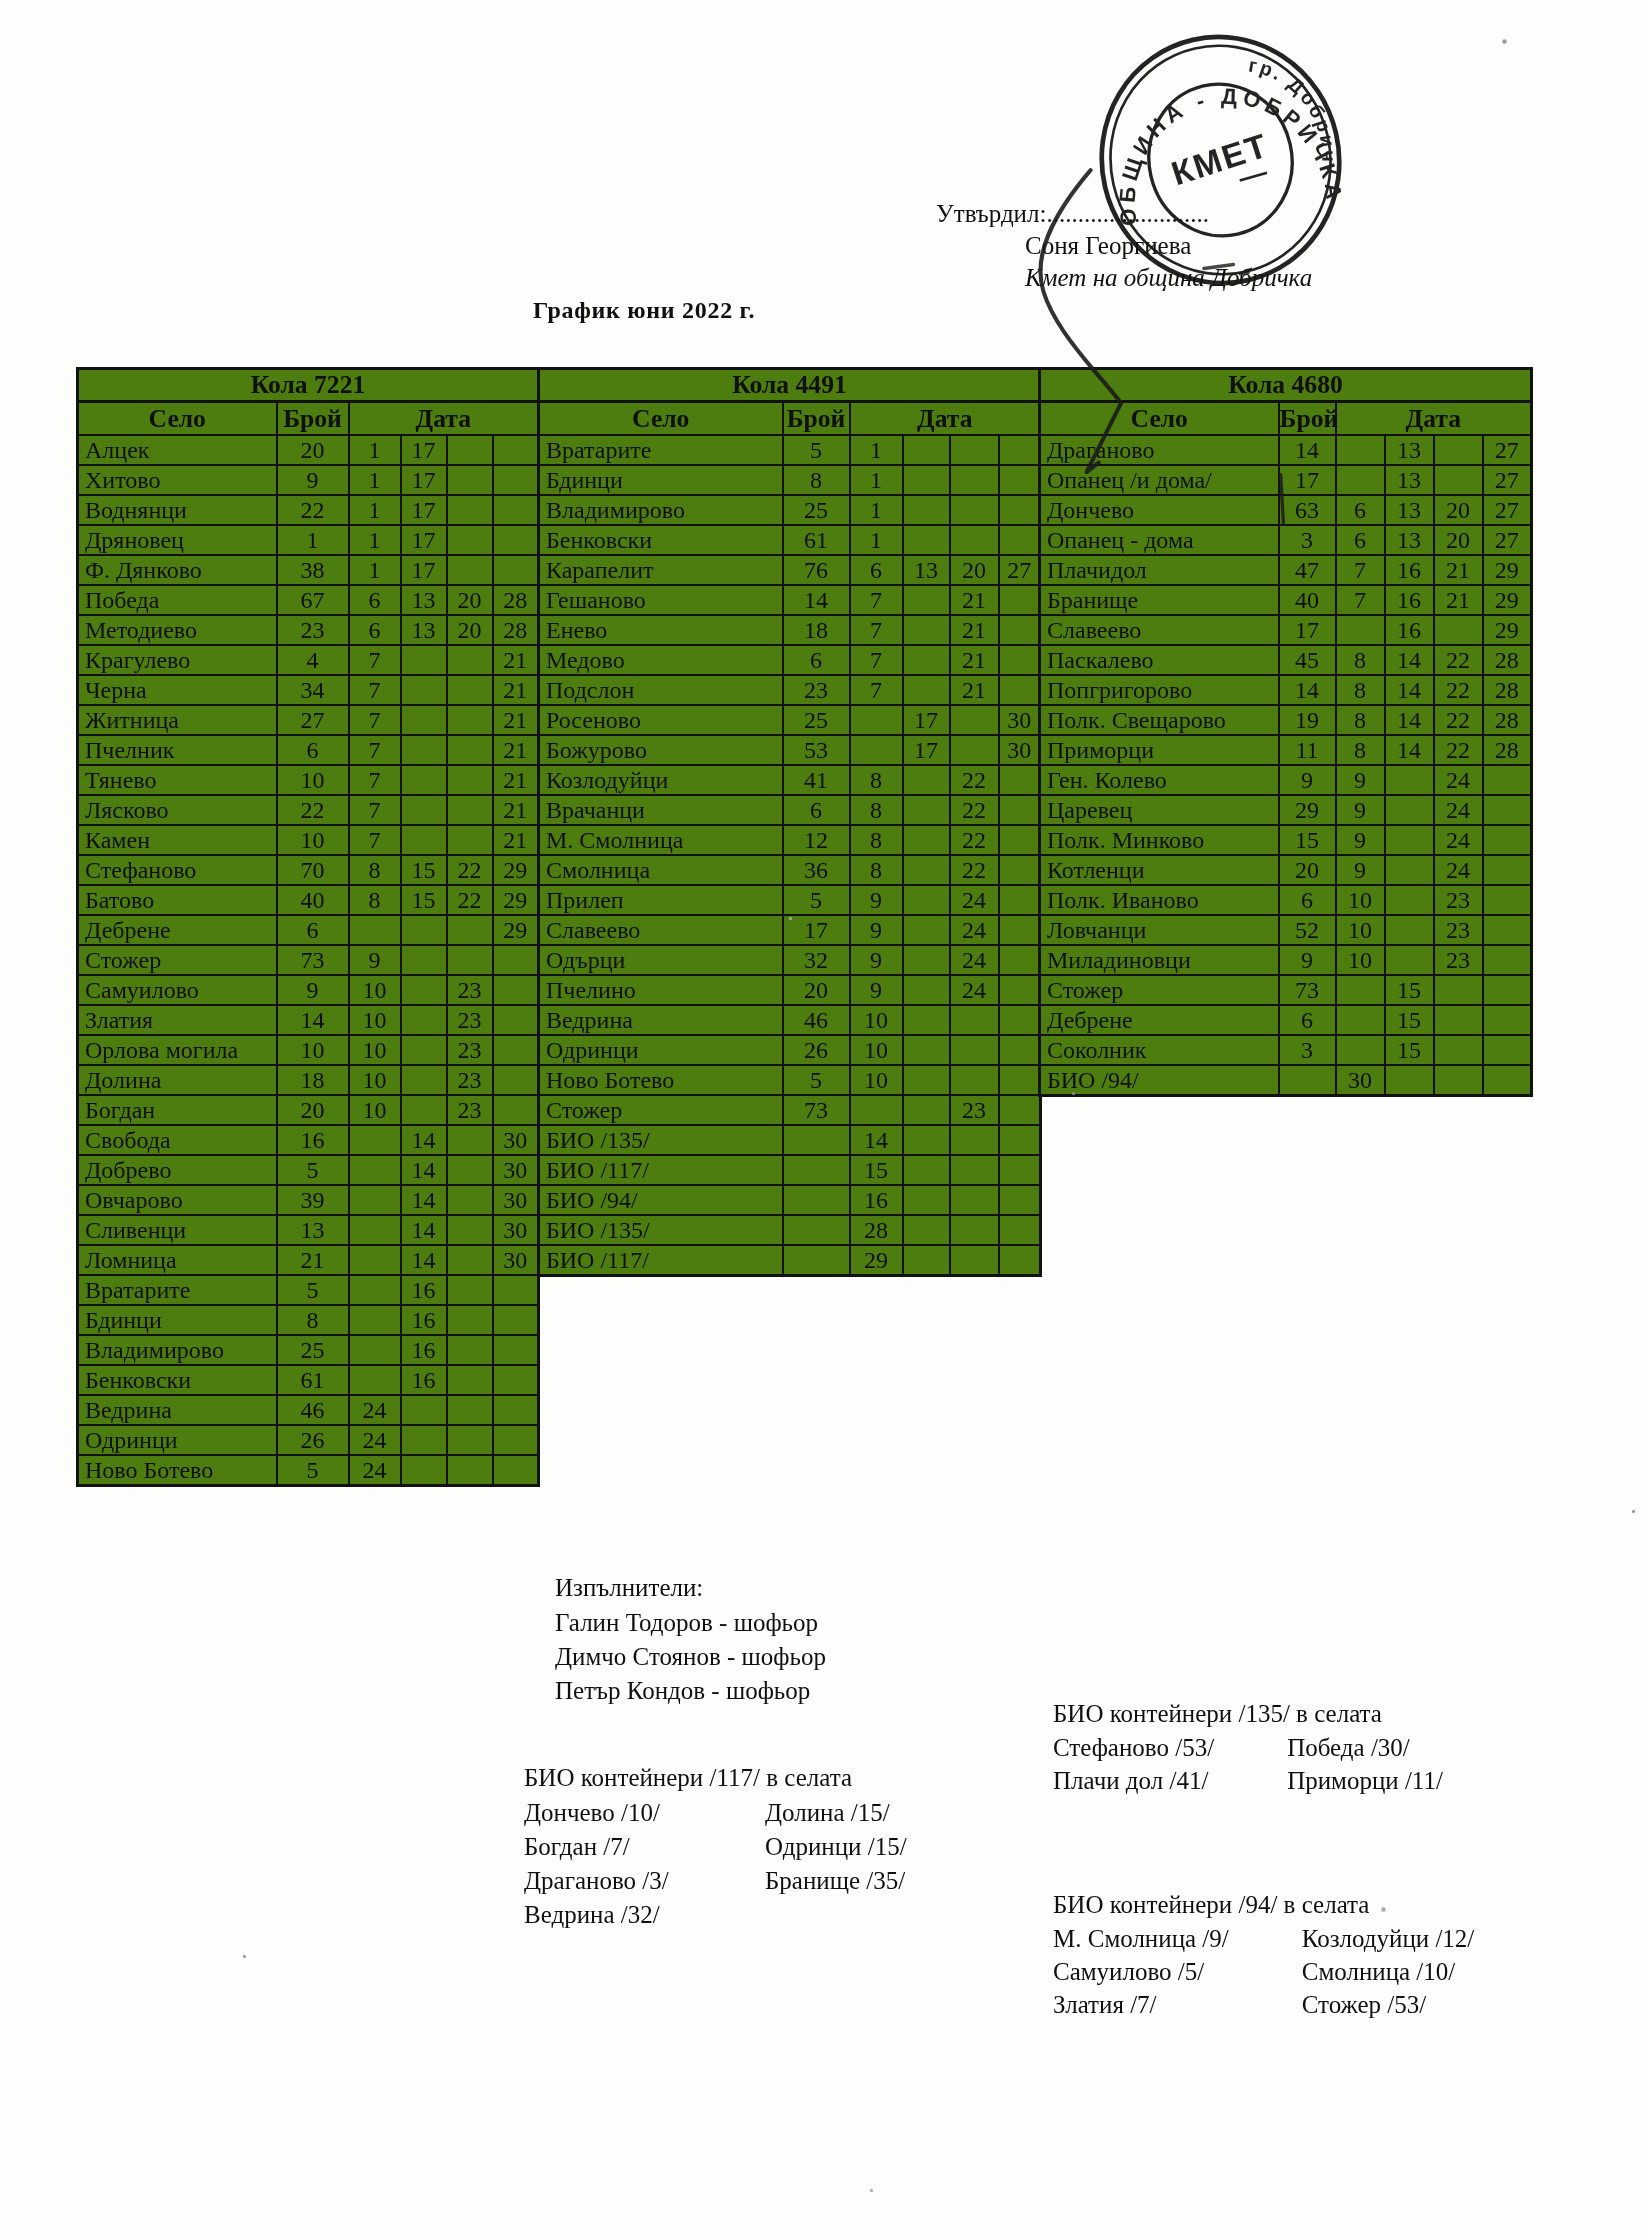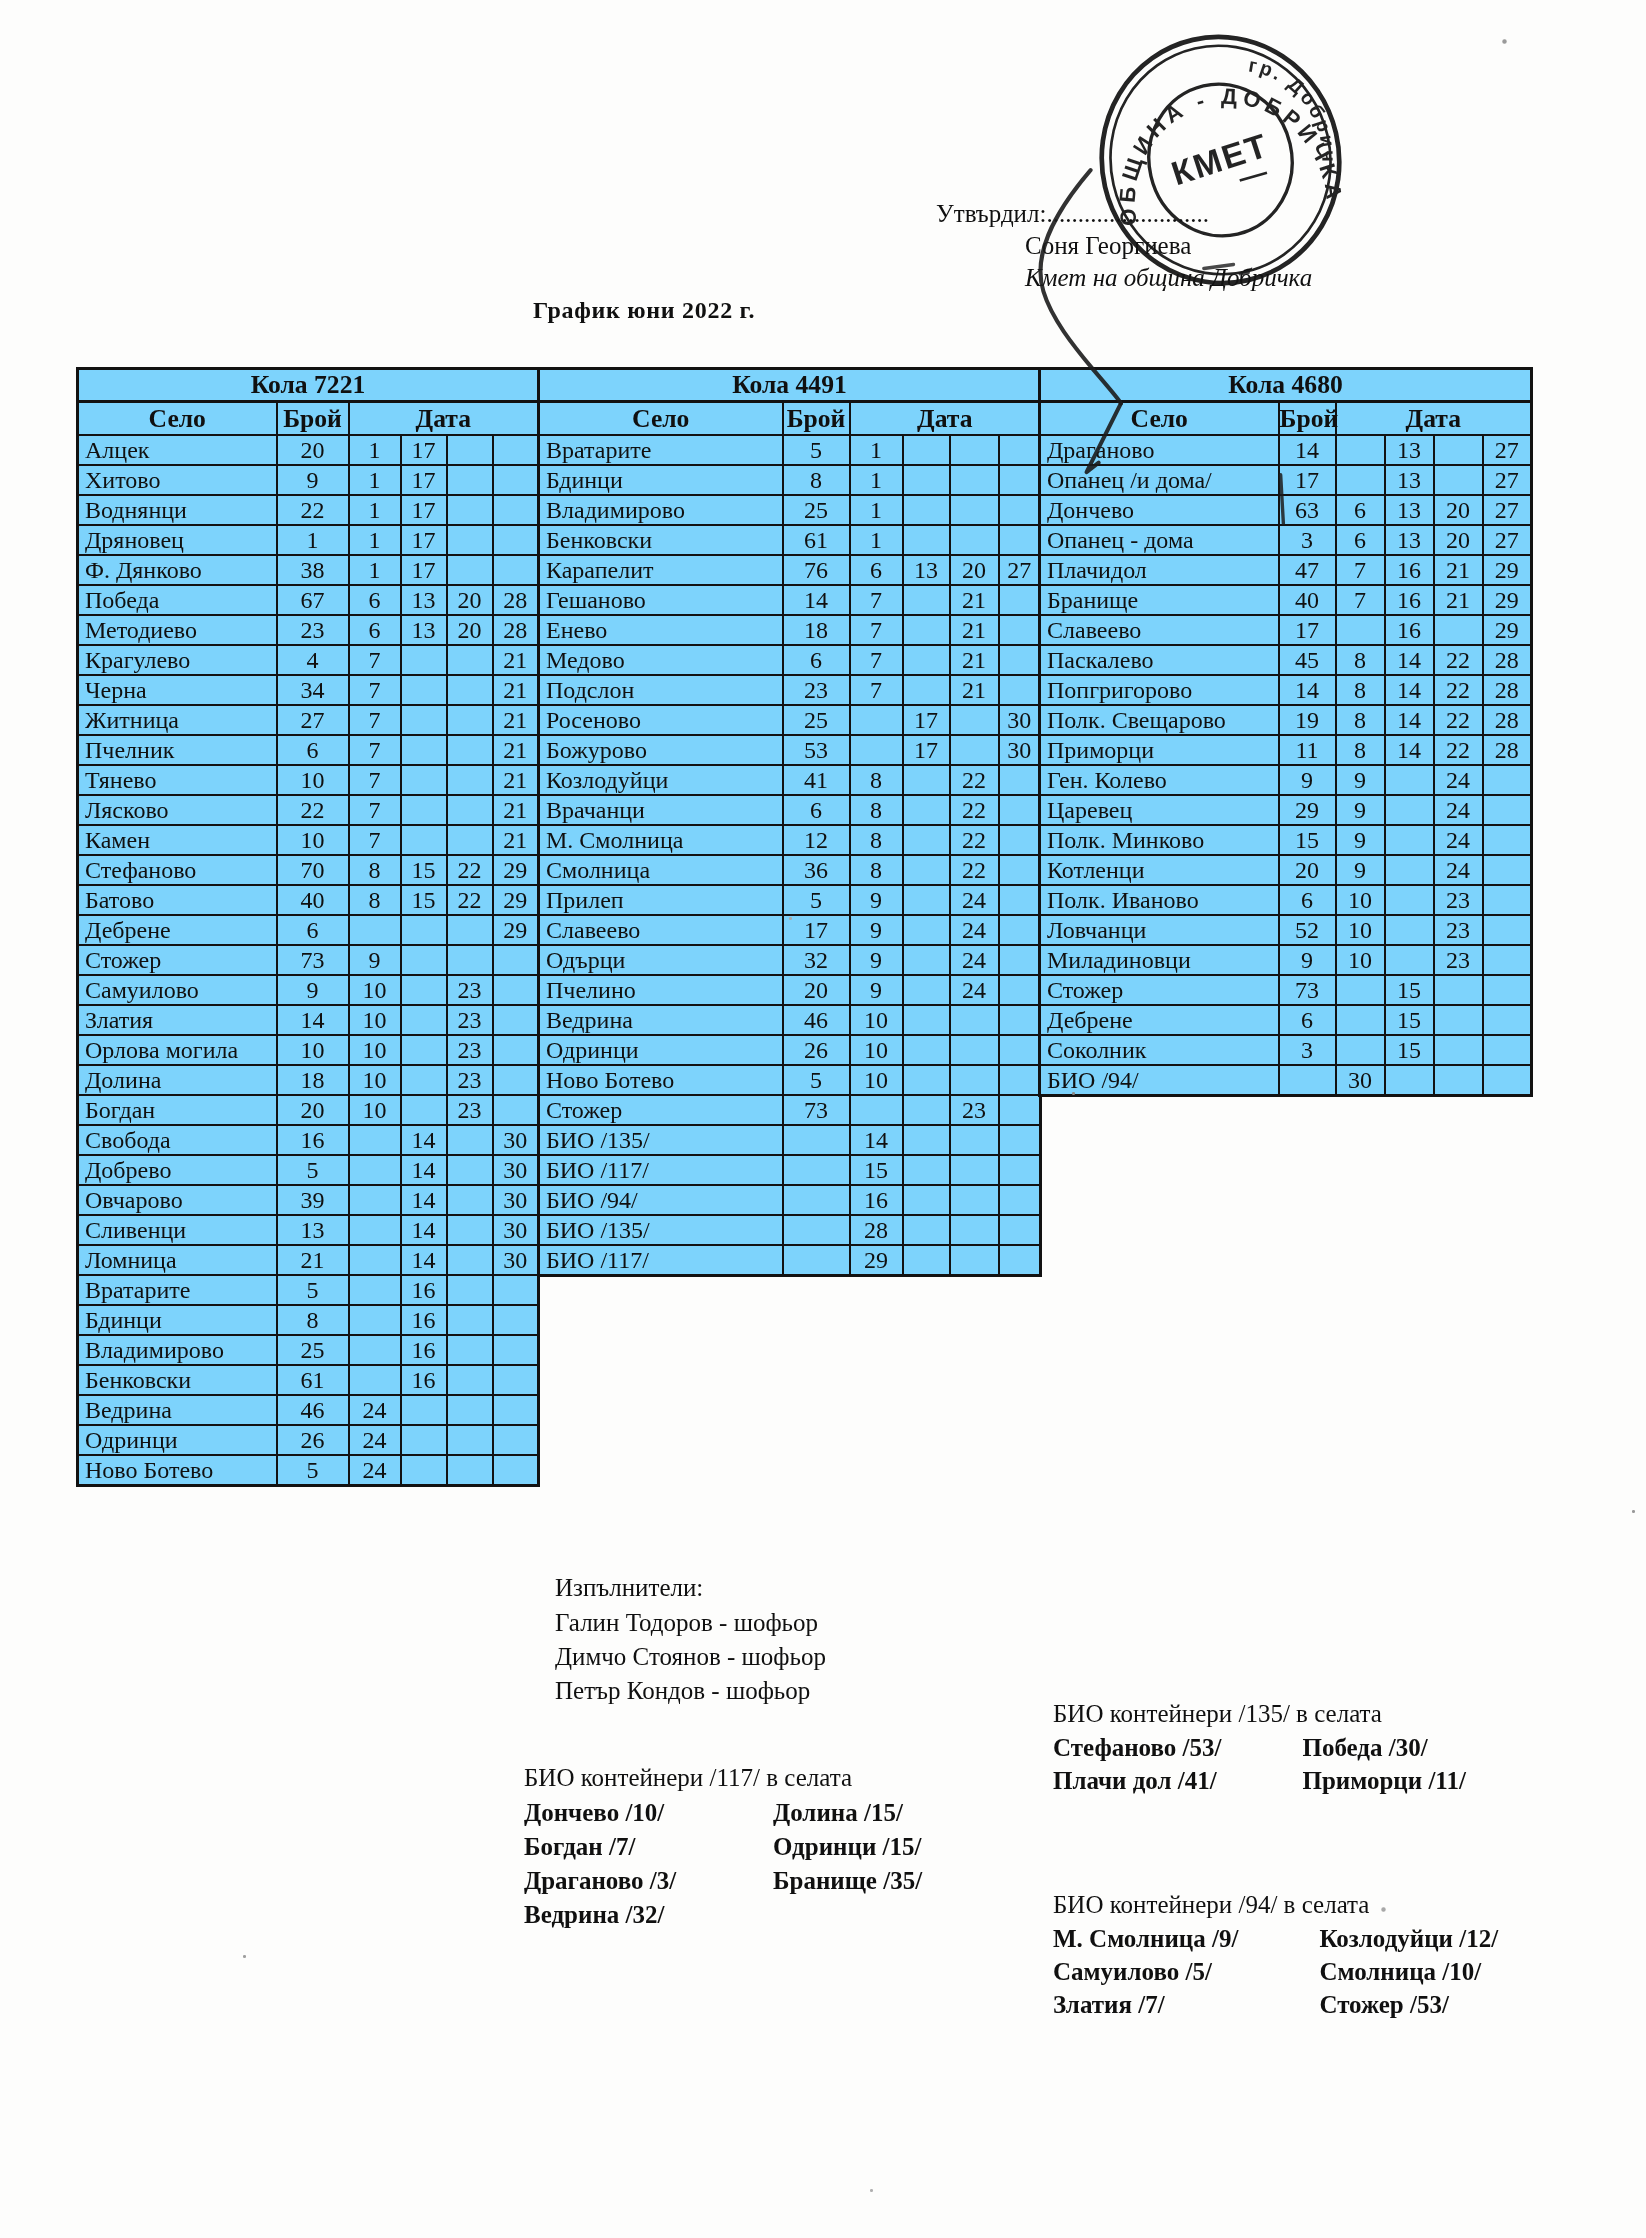--- a/index.html
+++ b/index.html
@@ -6,35 +6,35 @@
   .page{position:relative;width:1646px;height:2239px;background:#fdfdfc;overflow:hidden;
         font-family:"Liberation Serif","DejaVu Serif",serif;color:#101010;}
   
   .approve{position:absolute;left:936px;top:198px;font-size:25px;line-height:32px;white-space:nowrap;}
   .approve .name{margin-left:89px;}
   .approve .role{margin-left:89px;font-style:italic;}
   .doc-title{position:absolute;left:533px;top:297px;font-size:24px;font-weight:bold;letter-spacing:0.7px;}
   
   .stamp{position:absolute;left:1093px;top:28px;width:255px;height:264px;transform:rotate(-13deg);opacity:.93;}
   
-  table.sched{position:absolute;top:367px;border-collapse:collapse;table-layout:fixed;background:#7dd3fc;}
+  table.sched{position:absolute;top:367px;border-collapse:collapse;table-layout:fixed;background:#4d7c0f;}
   table.sched,table.sched th,table.sched td{border:2px solid #121212;}
   table.sched{border-width:3.4px;}
   table.sched th{font-size:25.6px;font-weight:bold;padding:0;}
   table.sched .band1 th{height:30px;border-bottom-width:3.4px;}
   table.sched .band2 th{height:31px;border-bottom-width:2.7px;}
   table.sched td{height:28px;font-size:24px;padding:0;text-align:center;overflow:hidden;white-space:nowrap;}
   table.sched td.v{text-align:left;padding-left:6px;}
   #t1{left:76px;width:460px;}
   #t2{left:537px;width:502px;}
   #t3{left:1038px;width:491px;}
   
   .fblock{position:absolute;font-size:25px;line-height:34px;white-space:nowrap;}
   .fblock .btitle{margin-bottom:0.7px;}
-  .cols2{display:grid;grid-template-columns:auto auto;justify-content:start;column-gap:8px;font-weight:bold;}
+  .cols2{display:grid;grid-template-columns:auto auto;justify-content:start;column-gap:0;}
   .cols2 .c1{min-width:241px;}
   #exec{left:555px;top:1571px;}
   #bio117{left:524px;top:1761px;}
   #bio135{left:1053px;top:1697px;line-height:33px;}
   #bio94{left:1053px;top:1888px;line-height:33px;}
   #bio135 .c1,#bio94 .c1{min-width:154px;padding-right:73px;}
   
   .pen{position:absolute;left:0;top:0;width:1646px;height:2239px;pointer-events:none;}
   
   .speck{position:absolute;width:2.7px;height:2.7px;border-radius:50%;background:#8a8a8a;

